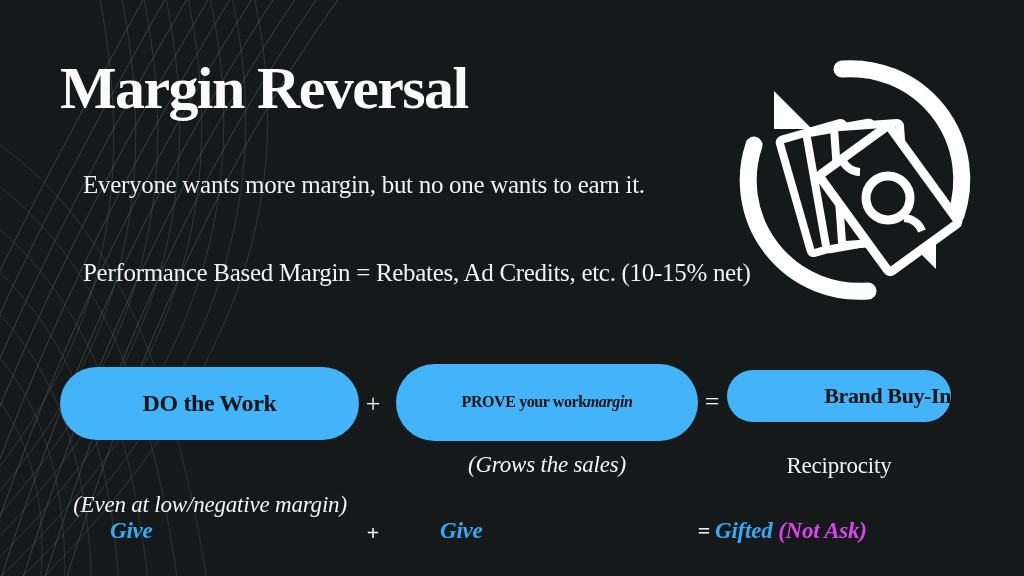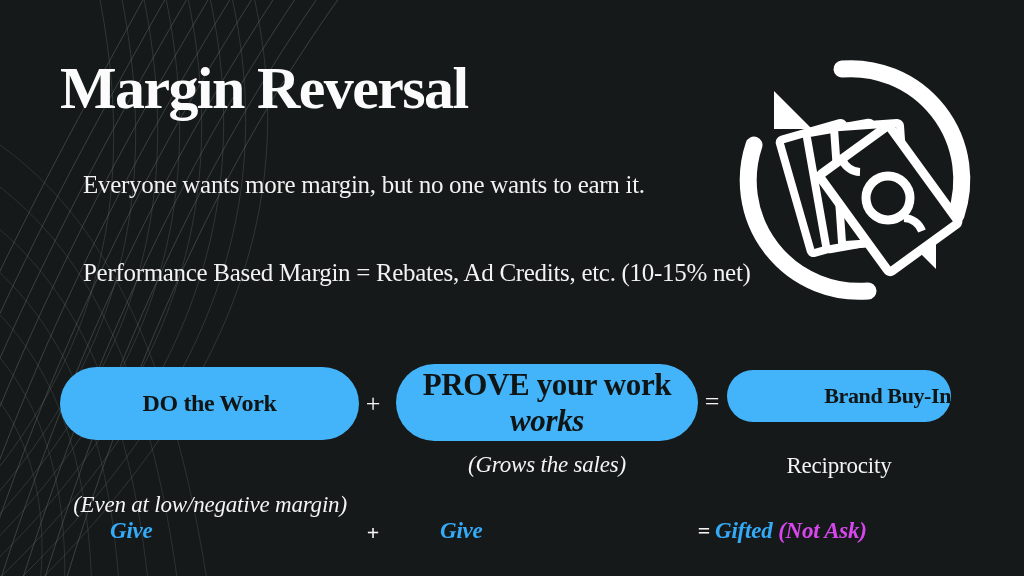--- a/index.html
+++ b/index.html
@@ -63,23 +63,23 @@
     box-sizing: border-box;
   }
   .pill-1 {
     left: 60px; top: 367px;
     width: 299px; height: 73px;
     font-size: 24px;
   }
   .pill-2 {
     left: 396px; top: 364px;
     width: 302px; height: 77px;
-    font-size: 31px;
+    font-size: 16px;
     line-height: 1.16;
-    flex-direction: column;
+    flex-direction: row;
   }
   .pill-2 .line2 {
     font-style: italic;
     font-weight: 800;
   }
   .pill-3 {
     left: 727px; top: 370px;
     width: 224px; height: 52px;
     font-size: 22px;
     justify-content: flex-end;
@@ -197,21 +197,21 @@
   </svg>
 
   <div class="pill pill-1">
     <span>DO the Work</span>
   </div>
 
   <div class="op op-plus-top">+</div>
 
   <div class="pill pill-2">
     <span>PROVE your work</span>
-    <span class="line2">works</span>
+    <span class="line2">margin</span>
   </div>
 
   <div class="op op-eq-top">=</div>
 
   <div class="pill pill-3">
     <span>Brand Buy-In</span>
   </div>
 
   <div class="caption caption-italic cap-1">(Even at low/negative margin)</div>
   <div class="caption caption-italic cap-2">(Grows the sales)</div>

